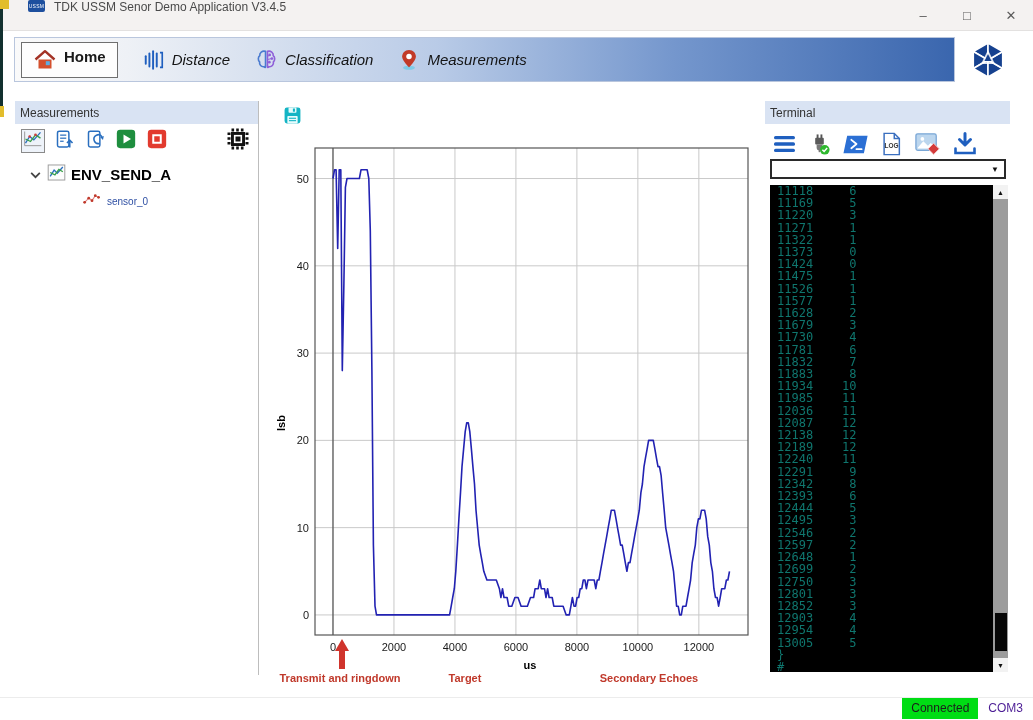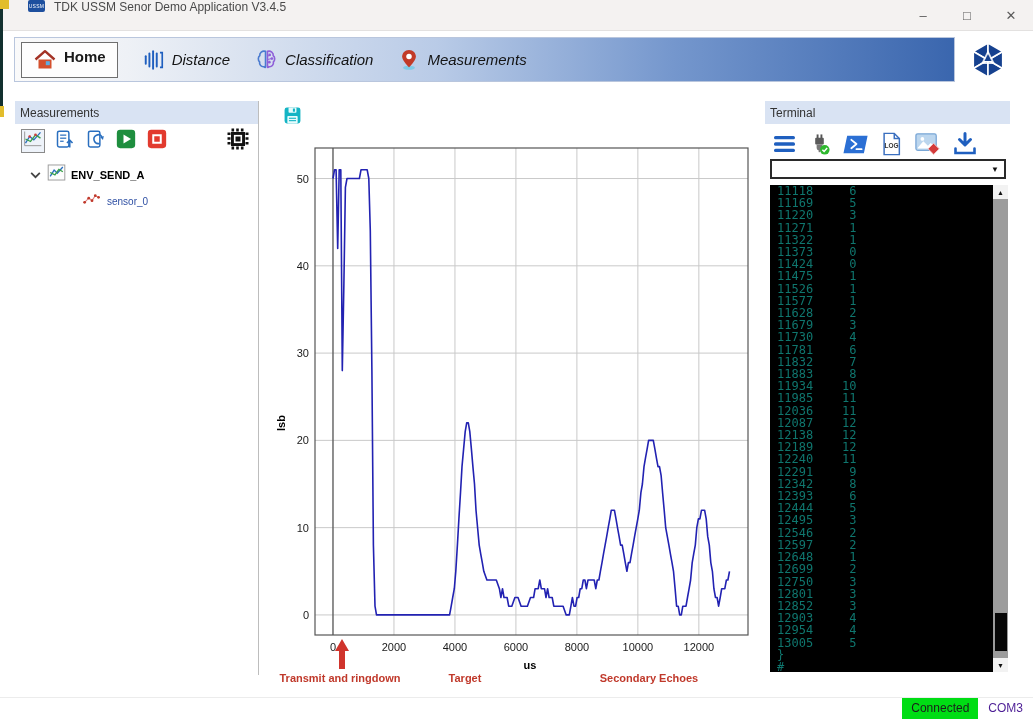--- a/index.html
+++ b/index.html
@@ -34,21 +34,21 @@
                  border-right:1px solid #bdbdbd;background:#fff;}
   .panel-viz{position:absolute;left:270px;top:101px;width:480px;height:590px;background:#fff;}
   .panel-term{position:absolute;left:765px;top:101px;width:245px;height:575px;background:#fff;}
   
   .meas-toolbar{display:flex;align-items:center;gap:7px;padding:5px 2px 2px 6px;}
   .tool{width:24px;height:24px;display:flex;align-items:center;justify-content:center;}
   .tool.selected{border:1px solid #8a8a8a;background:#eef3fa;box-sizing:border-box;}
   .tool-chip{margin-left:auto;margin-right:6px;}
   .tree{padding-top:8px;}
   .tree-row1{display:flex;align-items:center;gap:5px;padding-left:14px;}
-  .tree-root-label{font-size:11px;font-weight:bold;color:#000;}
+  .tree-root-label{font-size:15px;font-weight:bold;color:#000;}
   .tree-row2{display:flex;align-items:center;gap:6px;padding-left:68px;margin-top:6px;}
   .tree-child-label{font-size:10px;color:#2e4fa3;}
   
   .viz-header{display:flex;align-items:center;}
   .viz-caption{font-size:11px;font-weight:bold;color:#d0342c;margin-left:160px;}
   .viz-savebar{padding:5px 0 0 13px;}
   .chart-wrap{position:absolute;left:2px;top:44px;}
   .chart-tick{font-size:11px;fill:#1a1a1a;}
   .chart-axis-label{font-size:11px;font-weight:bold;fill:#000;}
   .chart-annot{font-size:11px;font-weight:bold;fill:#c0392b;}

